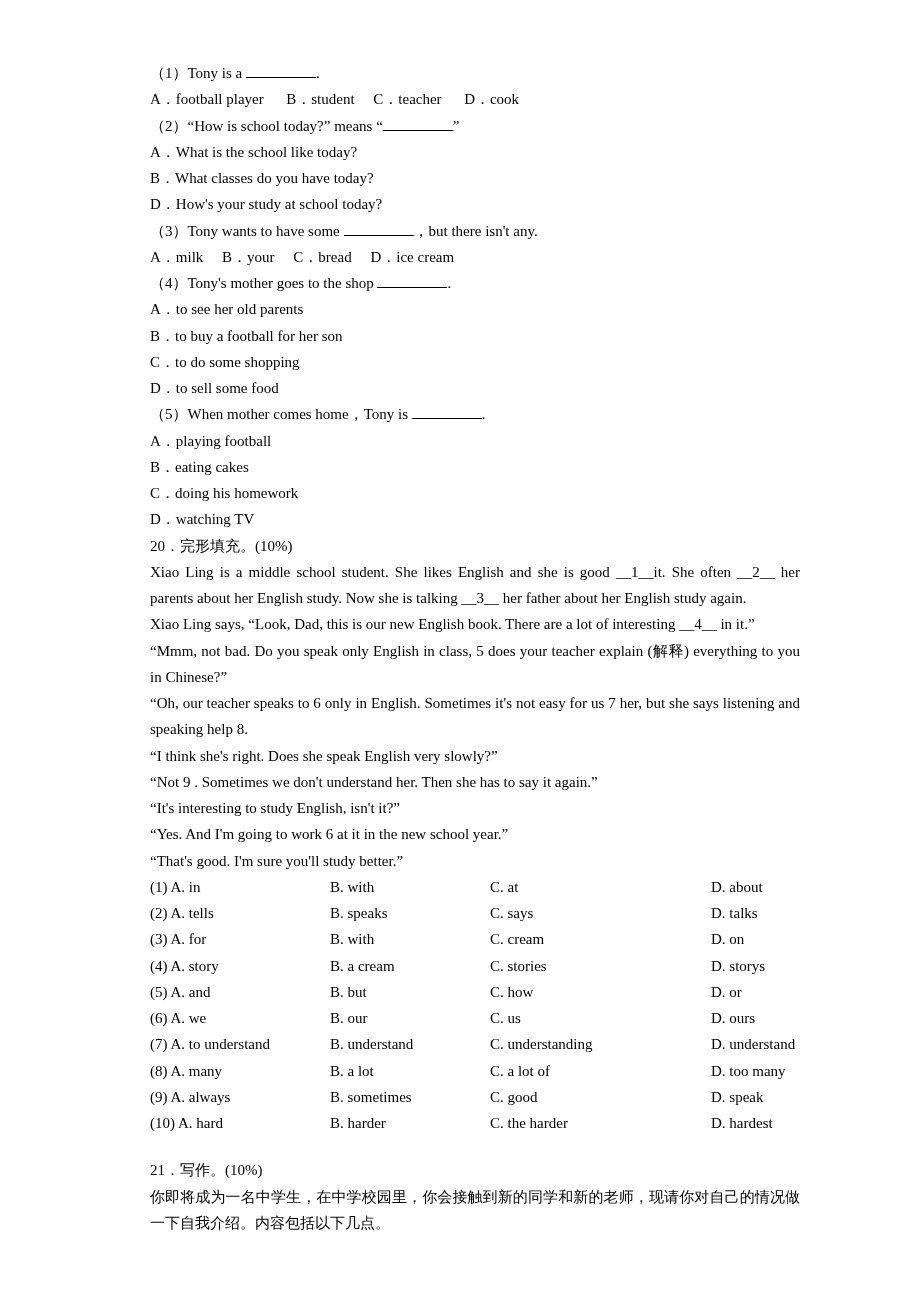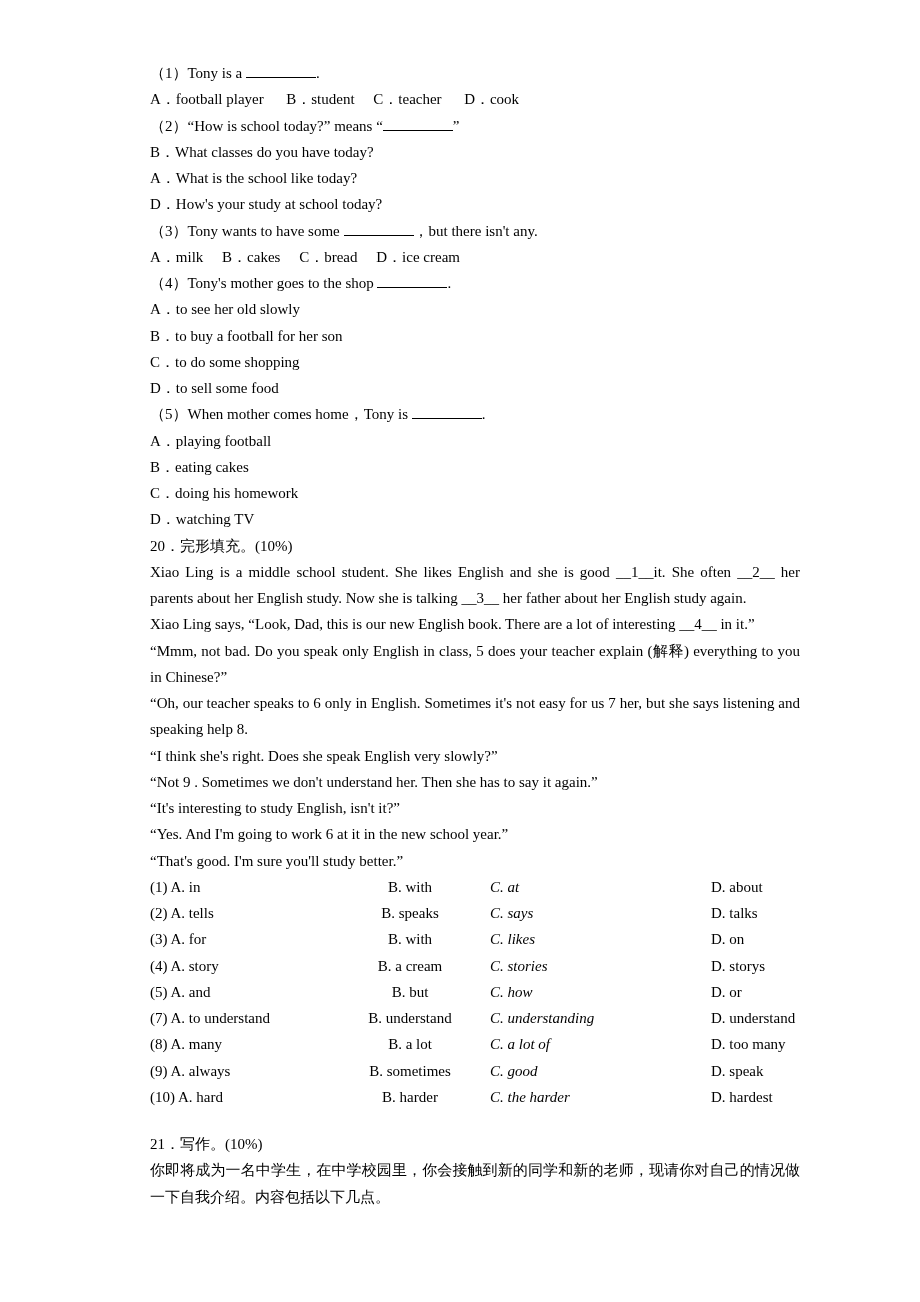--- a/index.html
+++ b/index.html
@@ -18,22 +18,22 @@
     box-sizing: border-box;
   }
   .line {
     display: block;
   }
   .options-row {
     display: flex;
     flex-wrap: nowrap;
   }
   .opt-a { width: 180px; flex-shrink: 0; }
-  .opt-b { width: 160px; flex-shrink: 0; text-align: center; }
-  .opt-c { width: 180px; flex-shrink: 0; font-style: italic; }
+  .opt-b { width: 160px; flex-shrink: 0; }
+  .opt-c { width: 180px; flex-shrink: 0; }
   .opt-d { width: 140px; flex-shrink: 0; margin-left: 41px; }
   .blank {
     display: inline-block;
     border-bottom: 1px solid #000;
     width: 70px;
     height: 1em;
     vertical-align: baseline;
   }
   .section-gap {
     height: 1.4em;
@@ -47,35 +47,35 @@
   <div class="line">
     <span>（1）Tony is a </span><span class="blank"></span><span>.</span>
   </div>
   <div class="line">
     <span>A．football player</span>&nbsp;&nbsp;&nbsp;&nbsp;&nbsp;&nbsp;<span>B．student</span>&nbsp;&nbsp;&nbsp;&nbsp;&nbsp;<span>C．teacher</span>&nbsp;&nbsp;&nbsp;&nbsp;&nbsp;&nbsp;<span>D．cook</span>
   </div>
 
   <div class="line">
     <span>（2）“How is school today?” means “</span><span class="blank"></span><span>”</span>
   </div>
+  <div class="line">A．What is the school like today?</div>
   <div class="line">B．What classes do you have today?</div>
-  <div class="line">A．What is the school like today?</div>
   <div class="line">D．How's your study at school today?</div>
 
   <div class="line">
     <span>（3）Tony wants to have some </span><span class="blank"></span><span>，but there isn't any.</span>
   </div>
   <div class="line">
-    <span>A．milk</span>&nbsp;&nbsp;&nbsp;&nbsp;&nbsp;<span>B．cakes</span>&nbsp;&nbsp;&nbsp;&nbsp;&nbsp;<span>C．bread</span>&nbsp;&nbsp;&nbsp;&nbsp;&nbsp;<span>D．ice cream</span>
+    <span>A．milk</span>&nbsp;&nbsp;&nbsp;&nbsp;&nbsp;<span>B．your</span>&nbsp;&nbsp;&nbsp;&nbsp;&nbsp;<span>C．bread</span>&nbsp;&nbsp;&nbsp;&nbsp;&nbsp;<span>D．ice cream</span>
   </div>
 
   <div class="line">
     <span>（4）Tony's mother goes to the shop </span><span class="blank"></span><span>.</span>
   </div>
-  <div class="line">A．to see her old slowly</div>
+  <div class="line">A．to see her old parents</div>
   <div class="line">B．to buy a football for her son</div>
   <div class="line">C．to do some shopping</div>
   <div class="line">D．to sell some food</div>
 
   <div class="line">
     <span>（5）When mother comes home，Tony is </span><span class="blank"></span><span>.</span>
   </div>
   <div class="line">A．playing football</div>
   <div class="line">B．eating cakes</div>
   <div class="line">C．doing his homework</div>
@@ -100,34 +100,40 @@
   </div>
   <div class="options-row">
     <span class="opt-a"><span>(2)</span> <span>A. tells</span></span>
     <span class="opt-b">B. speaks</span>
     <span class="opt-c">C. says</span>
     <span class="opt-d">D. talks</span>
   </div>
   <div class="options-row">
     <span class="opt-a"><span>(3)</span> <span>A. for</span></span>
     <span class="opt-b">B. with</span>
-    <span class="opt-c">C. likes</span>
+    <span class="opt-c">C. cream</span>
     <span class="opt-d">D. on</span>
   </div>
   <div class="options-row">
     <span class="opt-a"><span>(4)</span> <span>A. story</span></span>
     <span class="opt-b">B. a cream</span>
     <span class="opt-c">C. stories</span>
     <span class="opt-d">D. storys</span>
   </div>
   <div class="options-row">
     <span class="opt-a"><span>(5)</span> <span>A. and</span></span>
     <span class="opt-b">B. but</span>
     <span class="opt-c">C. how</span>
     <span class="opt-d">D. or</span>
+  </div>
+  <div class="options-row">
+    <span class="opt-a"><span>(6)</span> <span>A. we</span></span>
+    <span class="opt-b">B. our</span>
+    <span class="opt-c">C. us</span>
+    <span class="opt-d">D. ours</span>
   </div>
   <div class="options-row">
     <span class="opt-a"><span>(7)</span> <span>A. to understand</span></span>
     <span class="opt-b">B. understand</span>
     <span class="opt-c">C. understanding</span>
     <span class="opt-d">D. understand</span>
   </div>
   <div class="options-row">
     <span class="opt-a"><span>(8)</span> <span>A. many</span></span>
     <span class="opt-b">B. a lot</span>

